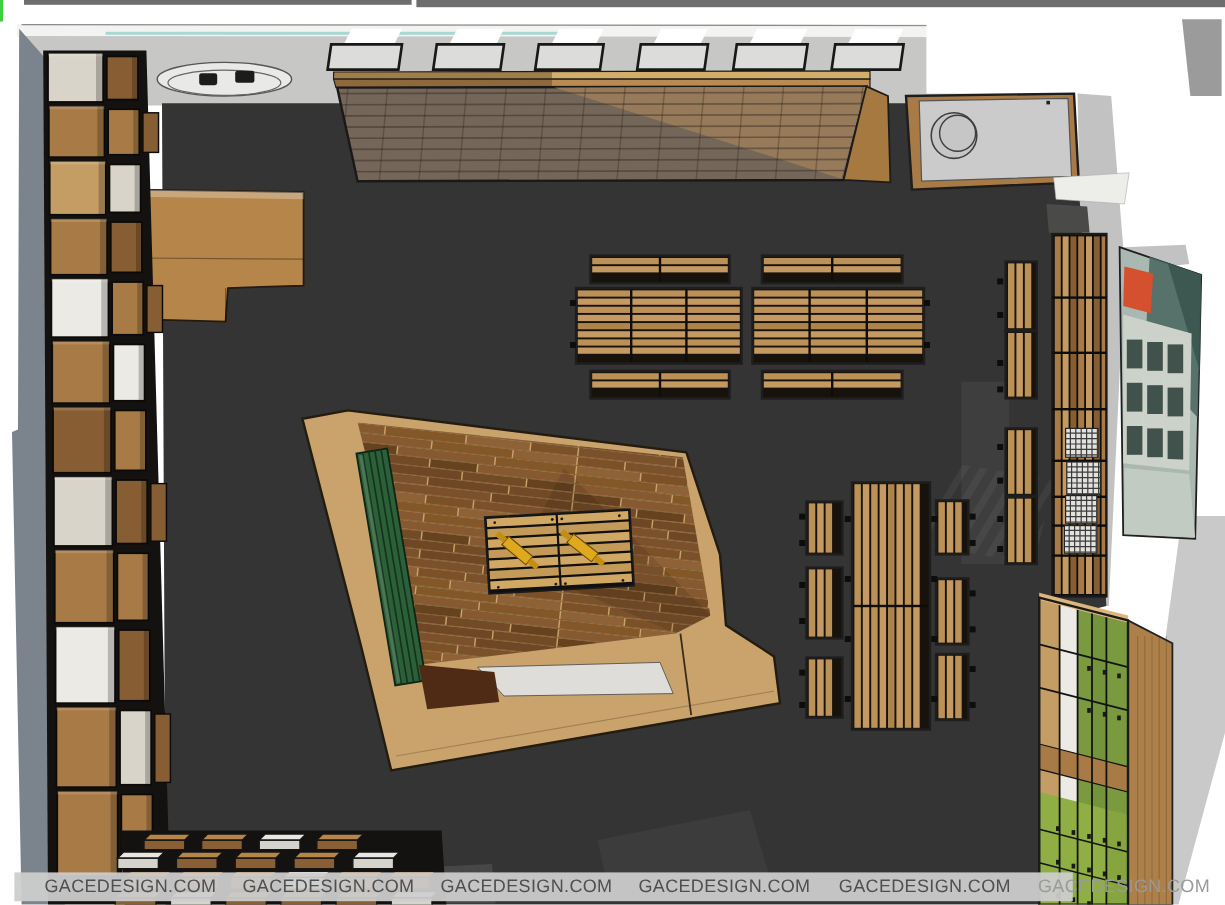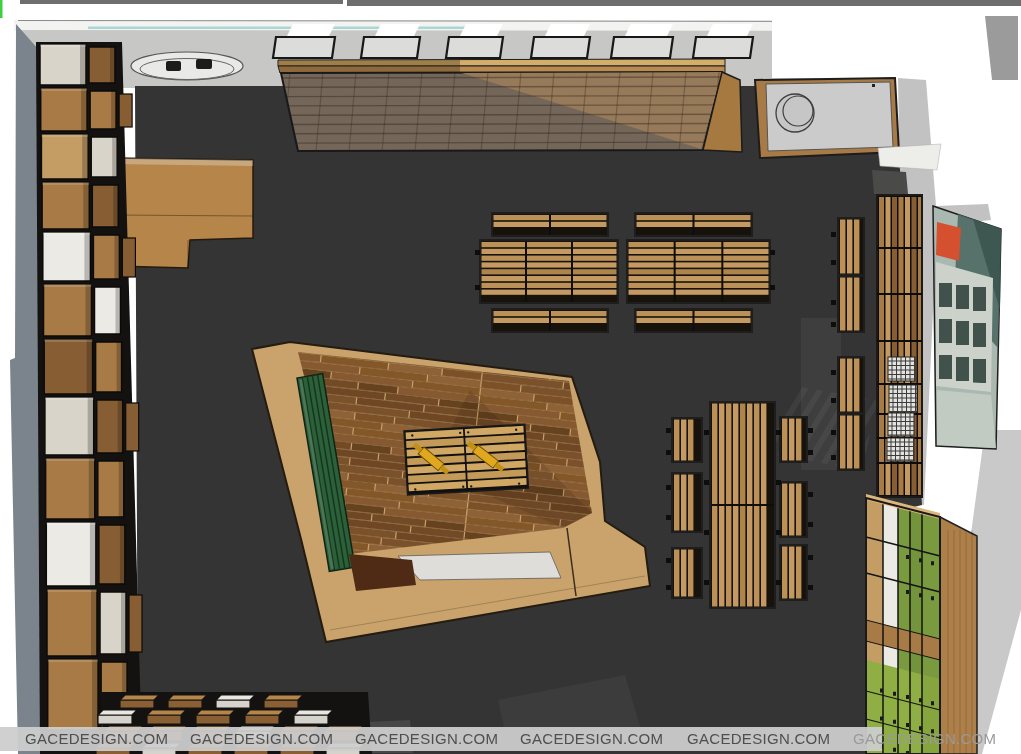--- a/index.html
+++ b/index.html
@@ -1,17 +1,17 @@
 <!DOCTYPE html>
 <html><head>
 <meta charset="utf-8">
 <style>
   html,body{margin:0;padding:0;background:#fff;}
   .stage{position:relative;width:1021px;height:754px;overflow:hidden;background:#fff;font-family:"Liberation Sans",sans-serif;}
-  .wm-band{position:absolute;left:0;top:727px;width:882px;height:24px;background:rgba(205,205,205,0.94);}
+  .wm-band{position:absolute;left:12px;top:727px;width:882px;height:24px;background:rgba(205,205,205,0.94);}
   .wm{position:absolute;top:3px;font-size:15px;color:#4f4f4f;letter-spacing:0.3px;}
   .wm:nth-of-type(1){left:25px;}
   .wm:nth-of-type(2){left:190px;}
   .wm:nth-of-type(3){left:355px;}
   .wm:nth-of-type(4){left:520px;}
   .wm:nth-of-type(5){left:687px;}
   .wm:nth-of-type(6){left:853px;color:#9a9a9a;}
 </style>
 </head>
 <body>

